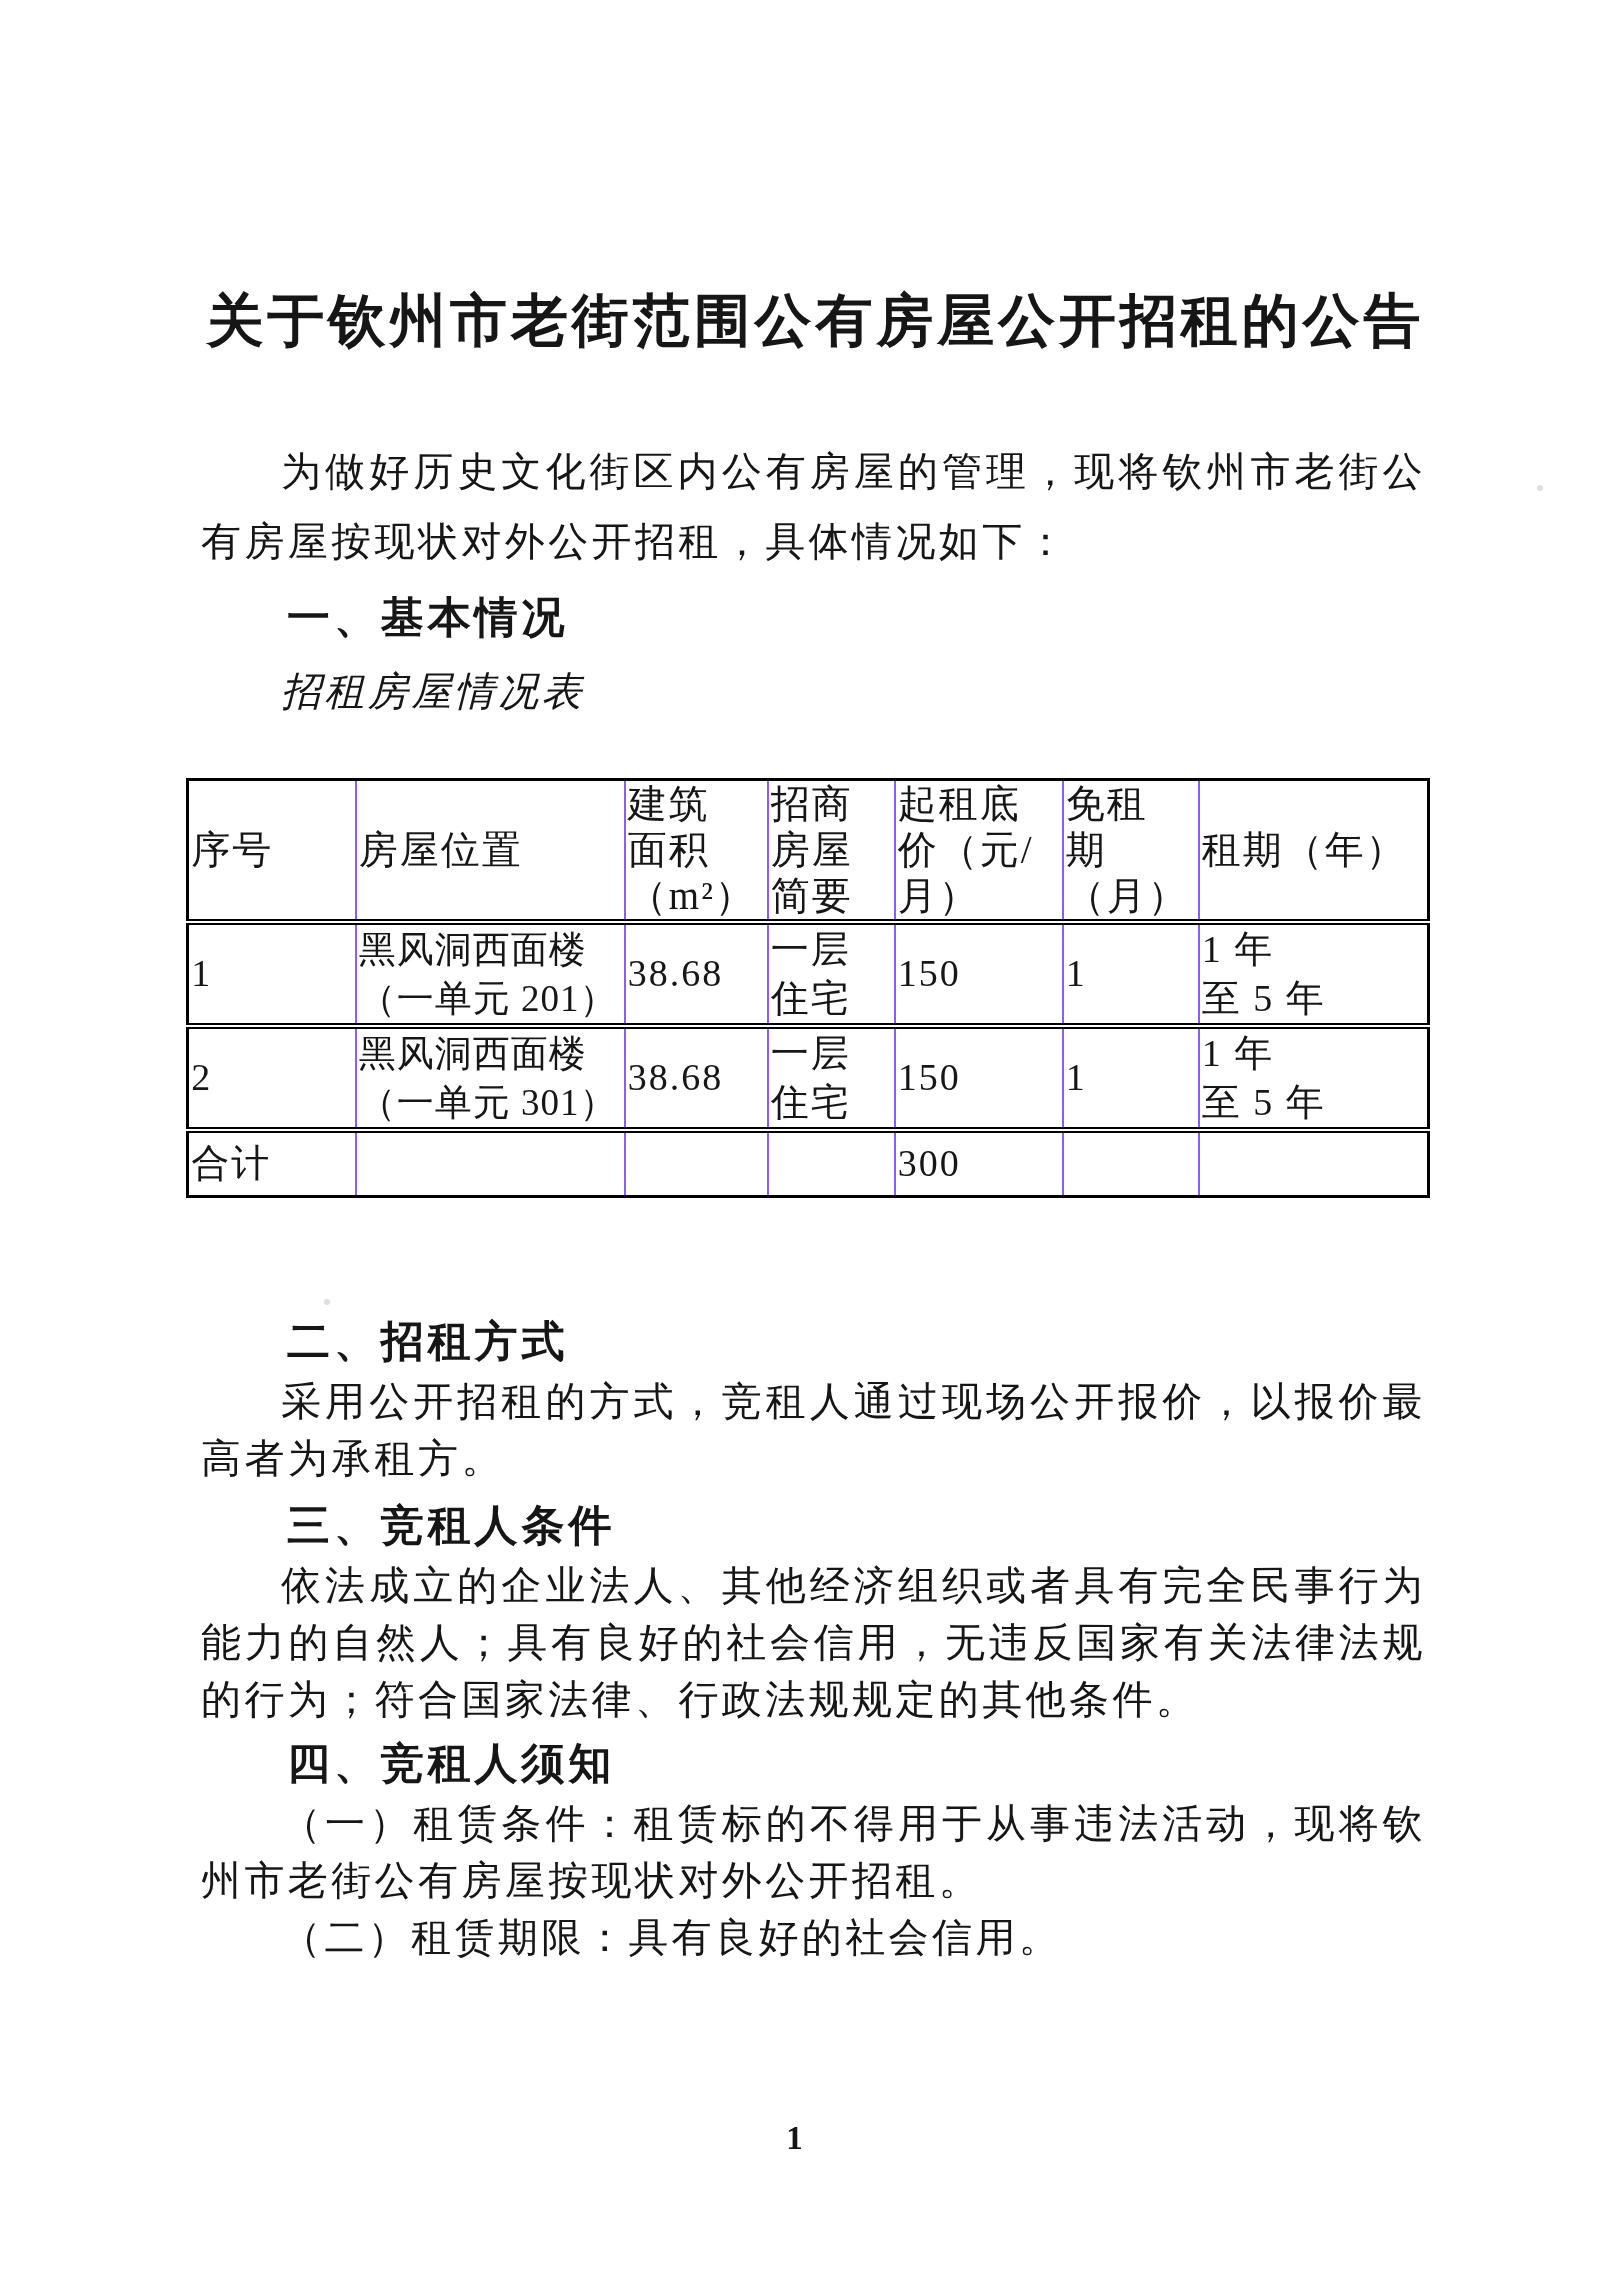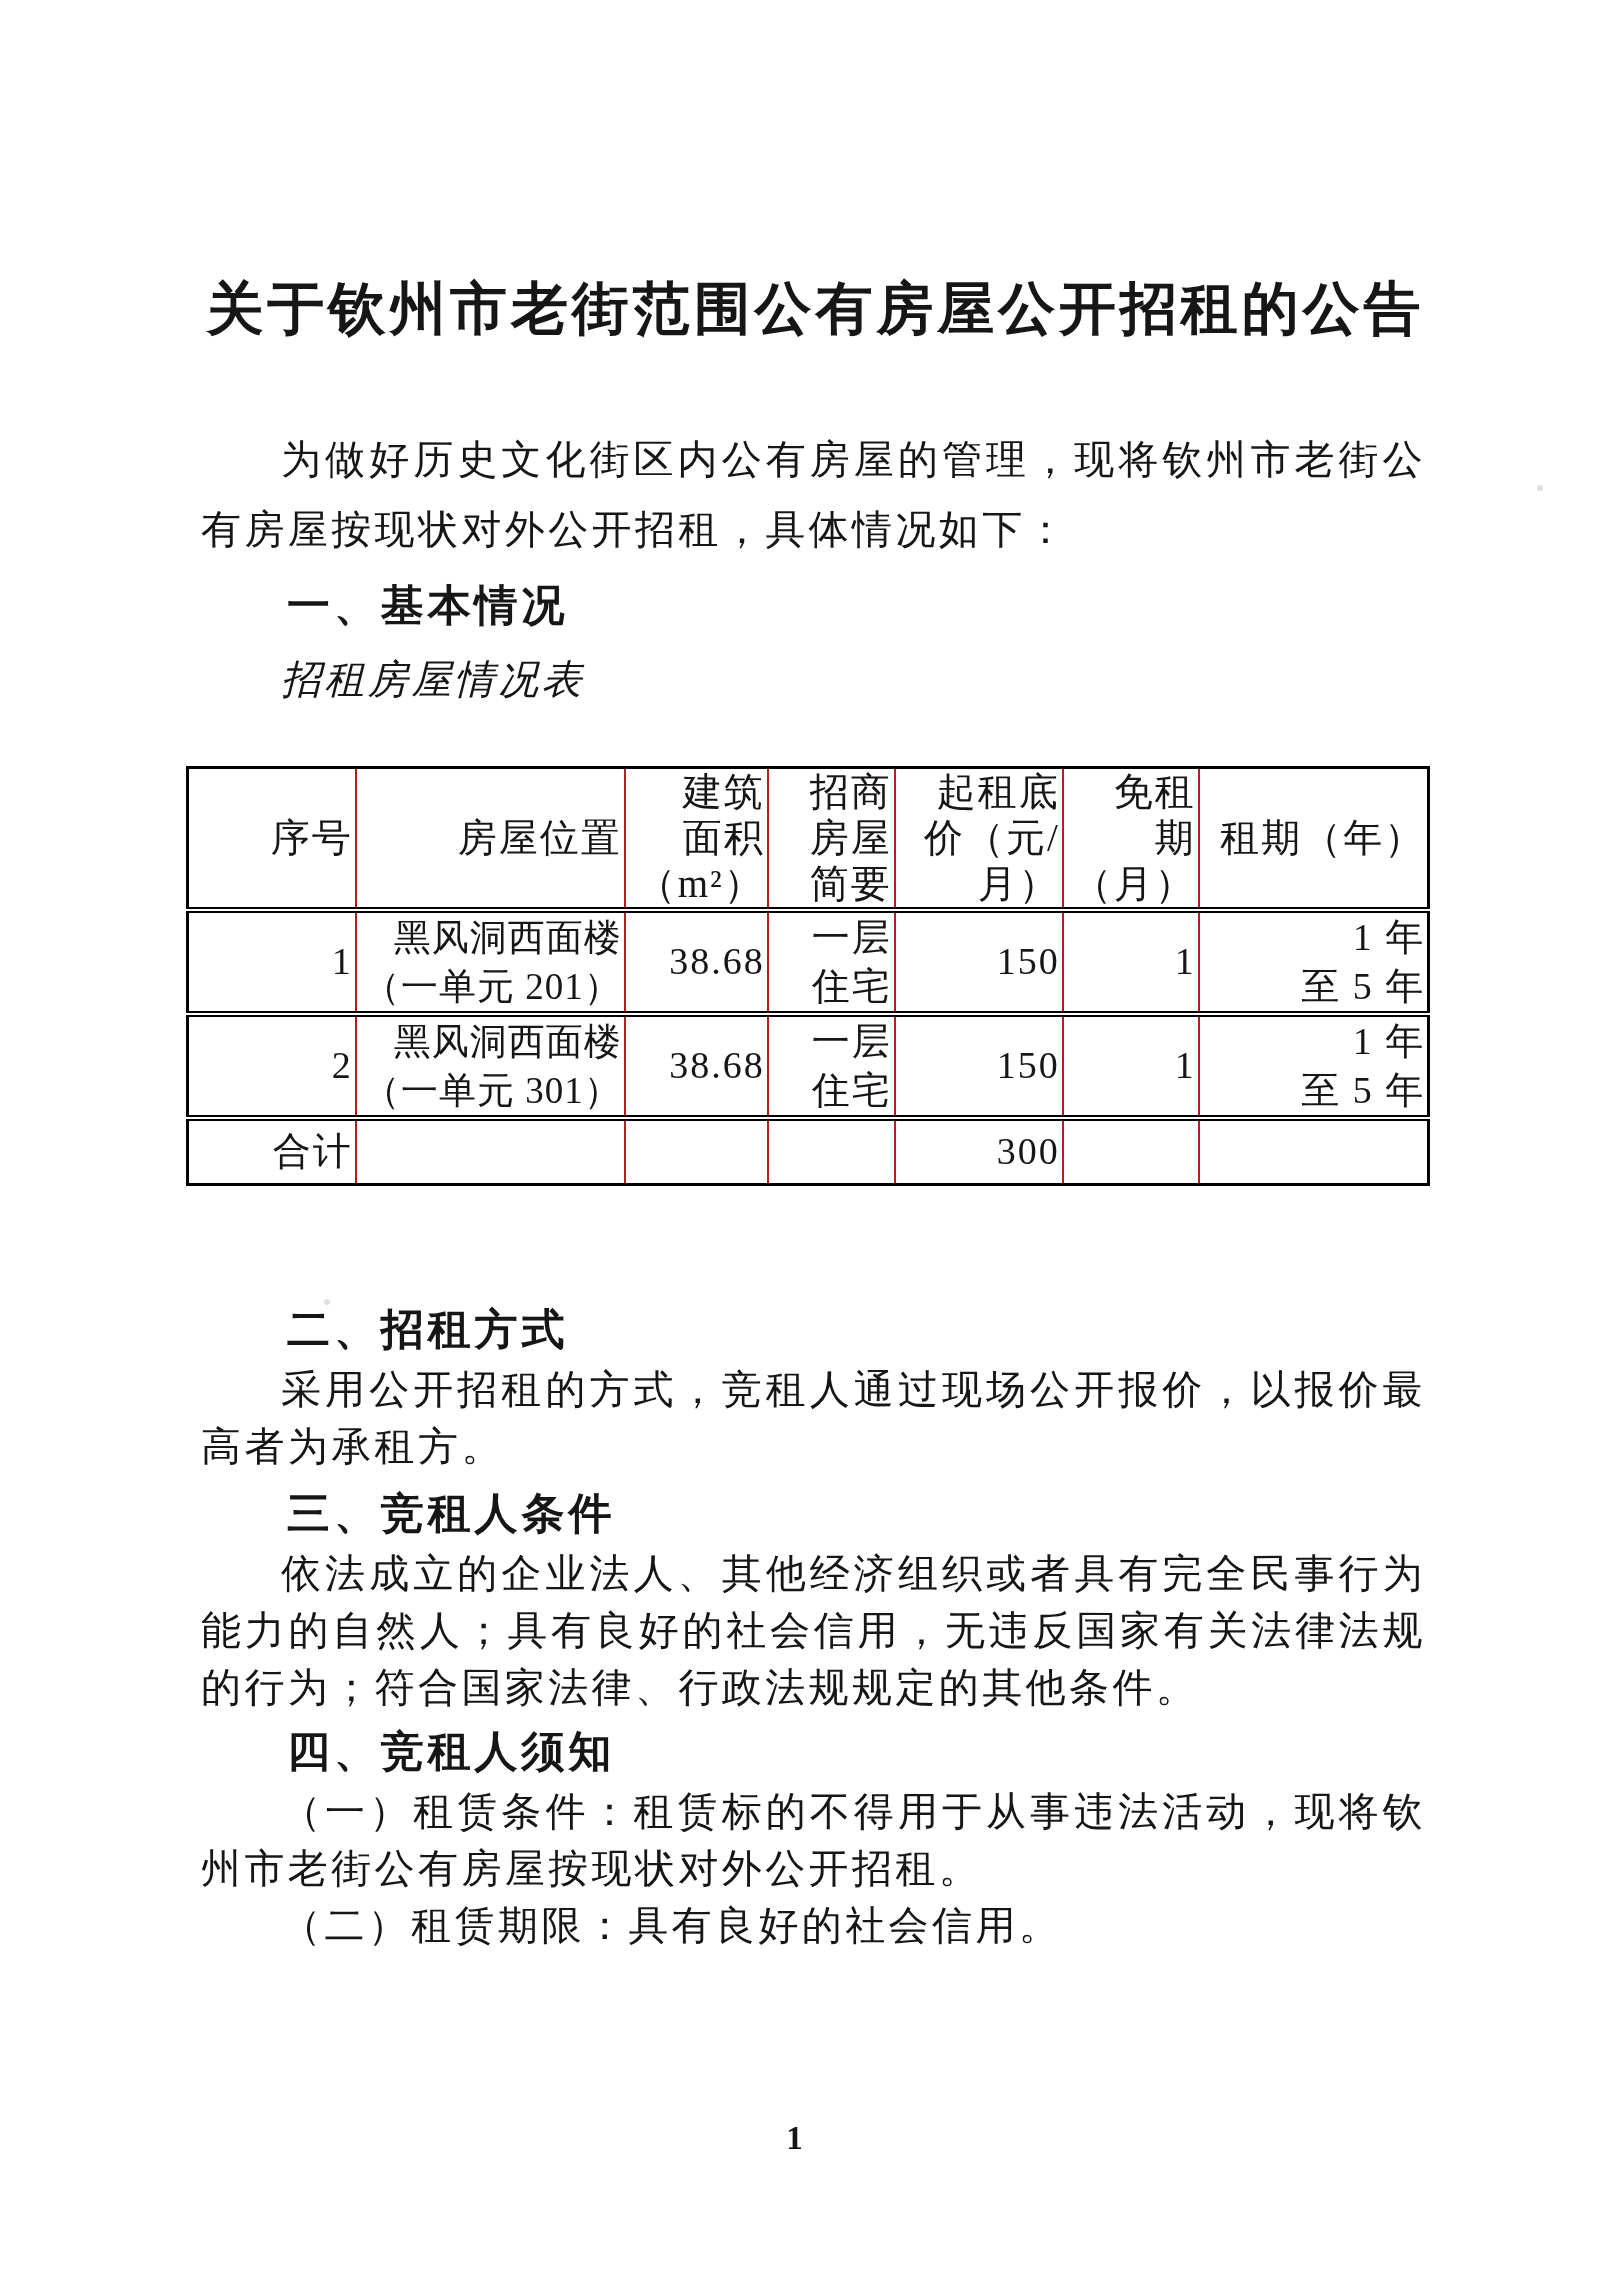--- a/index.html
+++ b/index.html
@@ -9,21 +9,21 @@
     height: 2283px;
     margin: 0 auto;
     background: #ffffff;
     color: #161616;
     font-family: "Liberation Serif", "DejaVu Serif", serif;
     overflow: hidden;
   }
   .content {
     position: absolute;
     left: 201px;
-    top: 0;
+    top: 12px;
     width: 1225px;
   }
   h1.doc-title {
     margin: 276px 0 0 0;
     font-size: 57px;
     line-height: 65px;
     font-weight: bold;
     text-align: center;
     letter-spacing: 3.9px;
     text-indent: 3.9px;
@@ -56,23 +56,23 @@
   h2.h-sec4 { margin-top: 3.9px; }
 
   table.rental-table {
     margin: 51px 0 0 -14.7px;
     width: 1241px;
     border-collapse: collapse;
     table-layout: fixed;
     border: 3.9px solid #000;
   }
   .rental-table th, .rental-table td {
-    border: 2px solid #b91c1c;
+    border: 2px solid #8b5cf6;
     padding: 0 2px;
-    text-align: right;
+    text-align: left;
     vertical-align: middle;
     white-space: pre-line;
     font-weight: normal;
     letter-spacing: 2px;
   }
   .rental-table thead th { font-size: 39px; line-height: 46px; }
   .rental-table tbody td { font-size: 38px; line-height: 49px; }
   .rental-table td.cell-location { font-size: 37px; letter-spacing: 1px; }
   .rental-table thead tr { height: 137px; border-bottom: 6.9px double #000; }
   .rental-table tr.row-1 { height: 103px; border-bottom: 6.9px double #000; }

